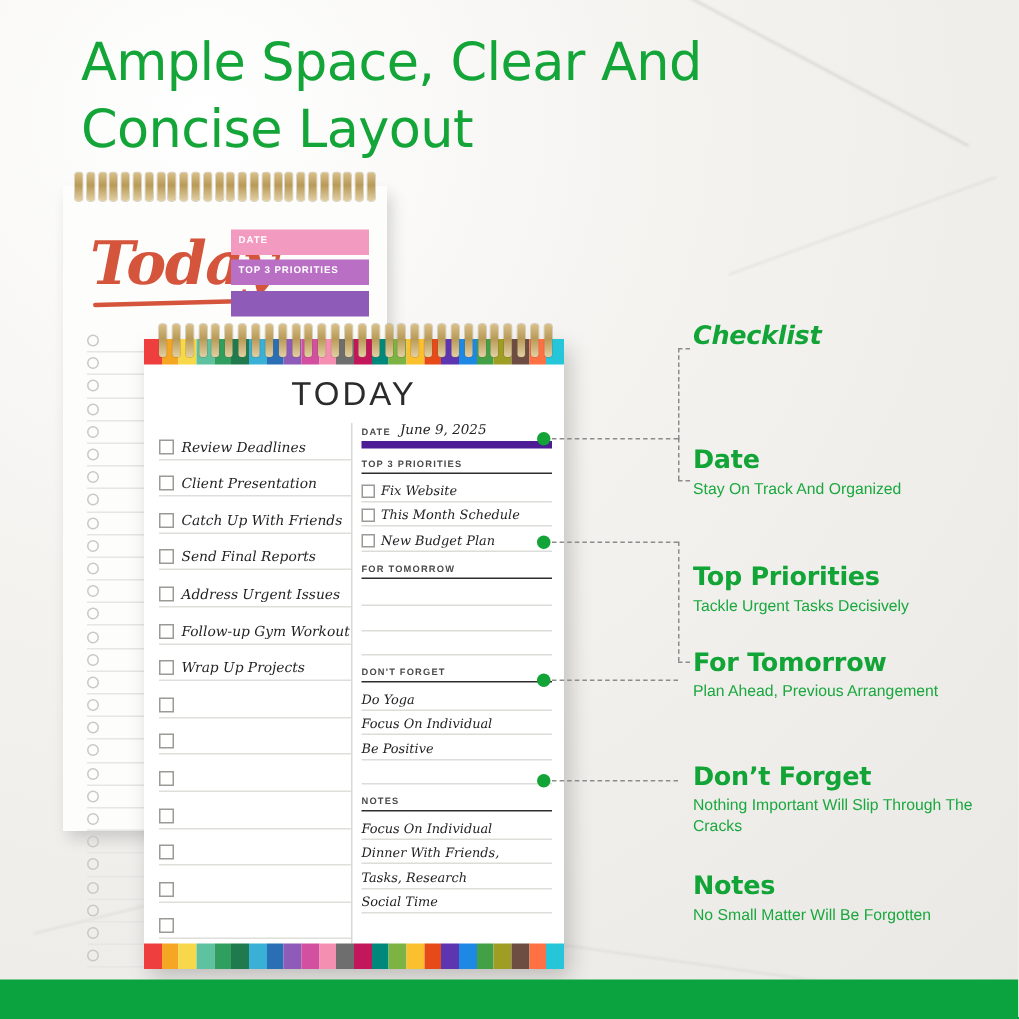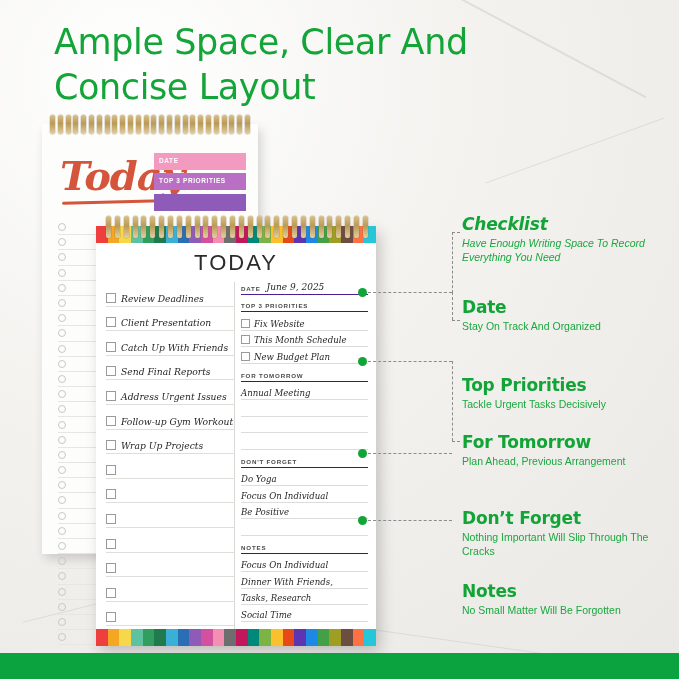--- a/index.html
+++ b/index.html
@@ -227,21 +227,21 @@
     letter-spacing: 0.8px;
     color: #4a4a48;
     border-bottom: 1px solid #2d2d2d;
     padding-bottom: 2px;
     margin-bottom: 2px;
     font-weight: bold;
   }
   .date-row {
     display: flex;
     align-items: flex-end;
-    border-bottom: 1px solid #4c1d95;
+    border-bottom: 5px solid #4c1d95;
     padding-bottom: 2px;
     margin-bottom: 7px;
   }
   .date-lab {
     font-size: 6.2px;
     letter-spacing: 0.8px;
     color: #4a4a48;
     font-weight: bold;
     margin-right: 6px;
   }
@@ -600,23 +600,20 @@
             <div class="mini-row">
               <span class="mini-box"></span>
               <span class="mini-text">New Budget Plan</span>
             </div>
           </div>
 
         <div class="gap"></div>
         <div class="sec-head">FOR TOMORROW</div>
         <div id="tom-list">
             <div class="blank-row">
-              <span class="line-text">Annual Meeting</span>
-            </div>
-            <div class="blank-row">
               <span class="line-text"></span>
             </div>
             <div class="blank-row">
               <span class="line-text"></span>
             </div>
             <div class="blank-row">
               <span class="line-text"></span>
             </div>
           </div>
 
@@ -699,21 +696,20 @@
 
   <div class="lead" style="left:368px;top:361px;width:84px;"></div>
   <div class="lead-v" style="left:452px;top:361px;height:80px;"></div>
   <div class="lead" style="left:452px;top:441px;width:8px;"></div>
 
   <div class="lead" style="left:368px;top:453px;width:84px;"></div>
   <div class="lead" style="left:368px;top:520px;width:84px;"></div>
 
   <div class="callout" style="left:462px;top:214px;font-style:italic;">
     <div class="c-title">Checklist</div>
-    <div class="c-desc">Have Enough Writing Space To Record Everything You Need</div>
   </div>
 
   <div class="callout" style="left:462px;top:297px;">
     <div class="c-title">Date</div>
     <div class="c-desc">Stay On Track And Organized</div>
   </div>
 
   <div class="callout" style="left:462px;top:375px;">
     <div class="c-title">Top Priorities</div>
     <div class="c-desc">Tackle Urgent Tasks Decisively</div>

